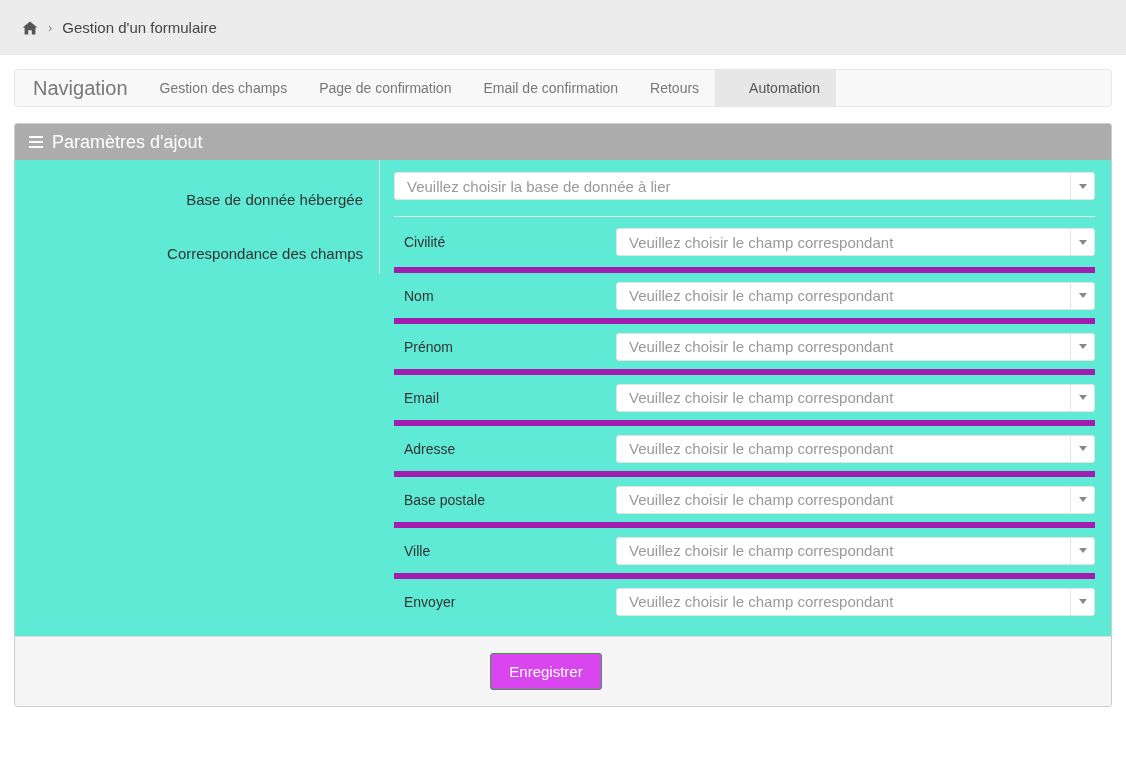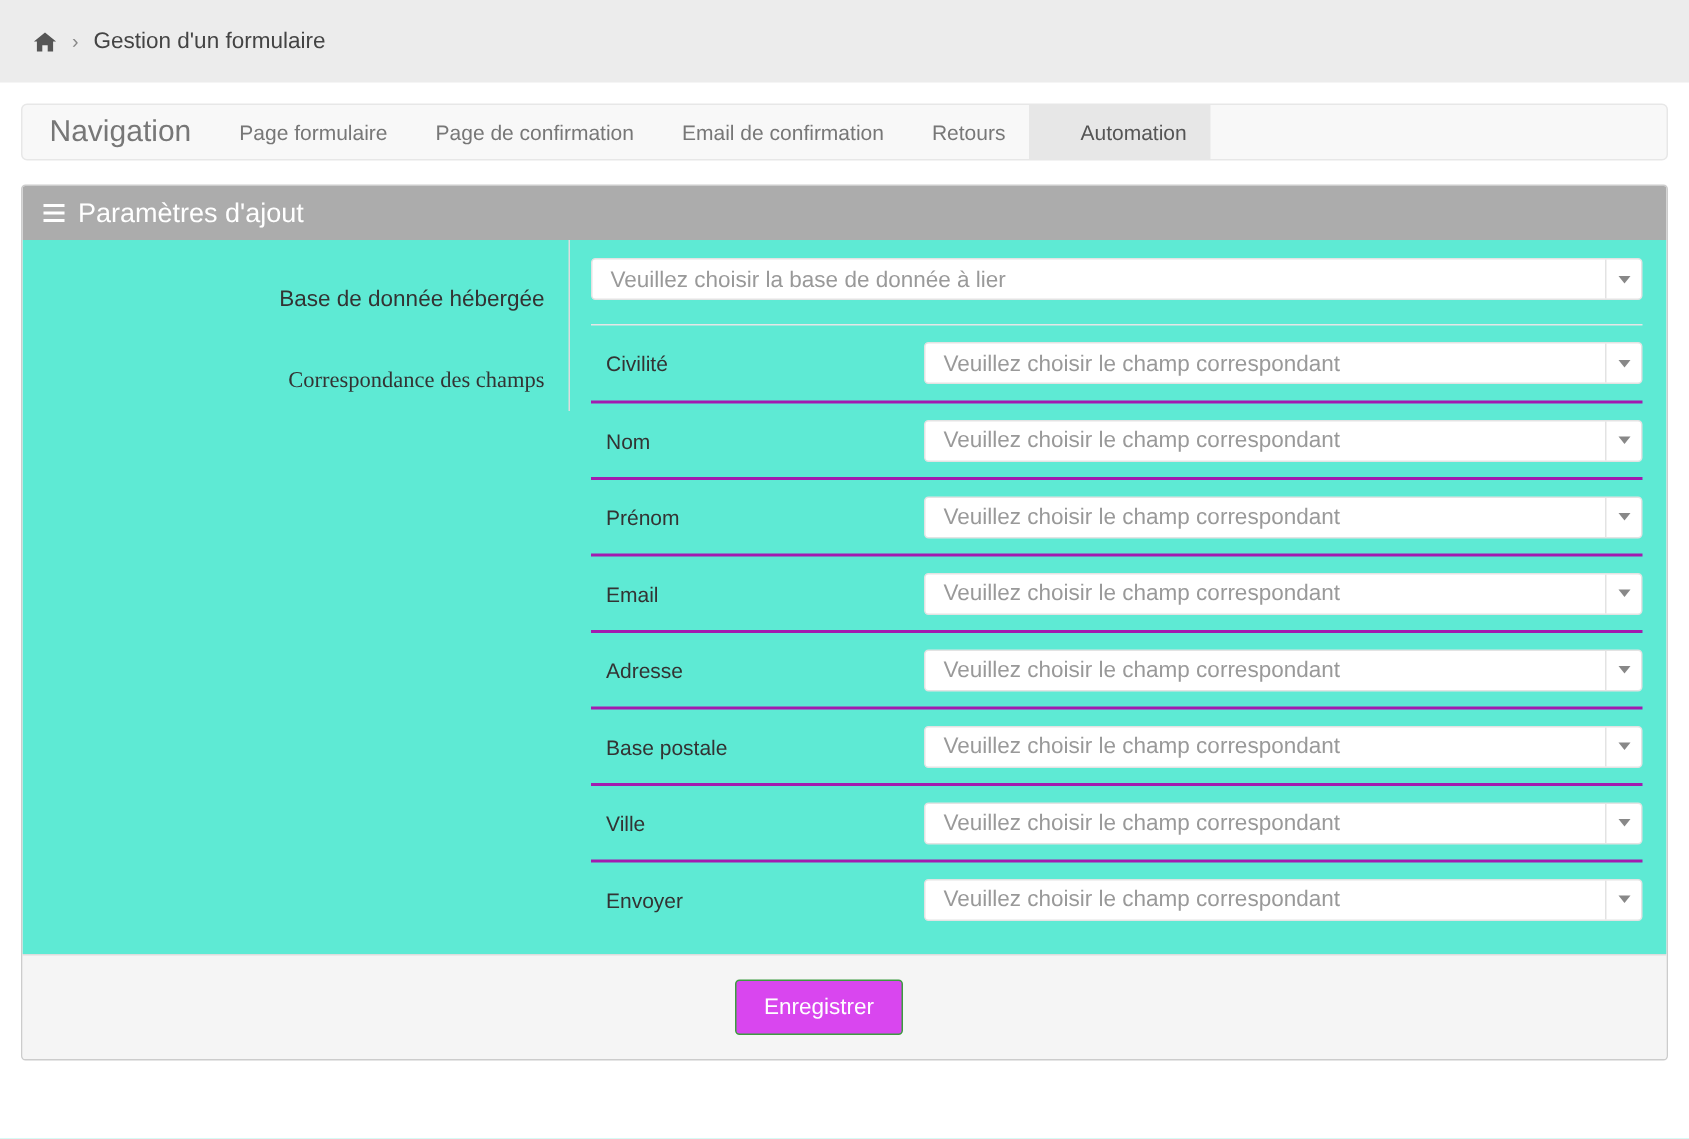--- a/index.html
+++ b/index.html
@@ -127,21 +127,21 @@
     border-right: 1px solid #dddddd;
     padding-top: 8px;
     text-align: right;
   }
   .labels-col .form-label {
     font-size: 15px;
     color: #333333;
     padding-right: 16px;
   }
   .label-db { height: 40px; line-height: 40px; margin-top: 12px; }
-  .label-map { height: 40px; line-height: 40px; margin-top: 14px; font-family: Liberation Serif, serif; }
+  .label-map { height: 40px; line-height: 40px; margin-top: 14px; }
 
   .fields-col {
     flex: 1 1 auto;
     padding: 12px 16px 12px 14px;
   }
 
   .select-box {
     position: relative;
     height: 28px;
     border: 1px solid #e3e3e3;
@@ -172,21 +172,21 @@
     width: 0; height: 0;
     border-left: 4px solid transparent;
     border-right: 4px solid transparent;
     border-top: 5px solid #888888;
   }
 
   .map-list { margin-top: 16px; }
   .map-row {
     display: flex;
     align-items: center;
-    border-top: 2px solid #a21caf;
+    border-top: 6px solid #a21caf;
     padding: 8px 0;
     min-height: 51px;
   }
   .map-row:first-child { border-top: 1px solid #e6e6e6; }
   .map-name {
     flex: 0 0 222px;
     font-size: 14px;
     color: #333333;
     padding-left: 10px;
   }
@@ -223,21 +223,21 @@
       </svg>
     </span>
     <span class="crumb-sep">›</span>
     <span class="crumb-text">Gestion d'un formulaire</span>
   </div>
 </div>
 
 <div class="nav-wrap">
   <div class="nav-tabs">
     <div class="nav-brand">Navigation</div>
-    <a class="nav-item">Page formulaire</a>
+    <a class="nav-item">Gestion des champs</a>
     <a class="nav-item">Page de confirmation</a>
     <a class="nav-item">Email de confirmation</a>
     <a class="nav-item">Retours</a>
     <a class="nav-item active">Automation</a>
   </div>
 </div>
 
 <div class="panel">
 
   <div class="panel-heading">

